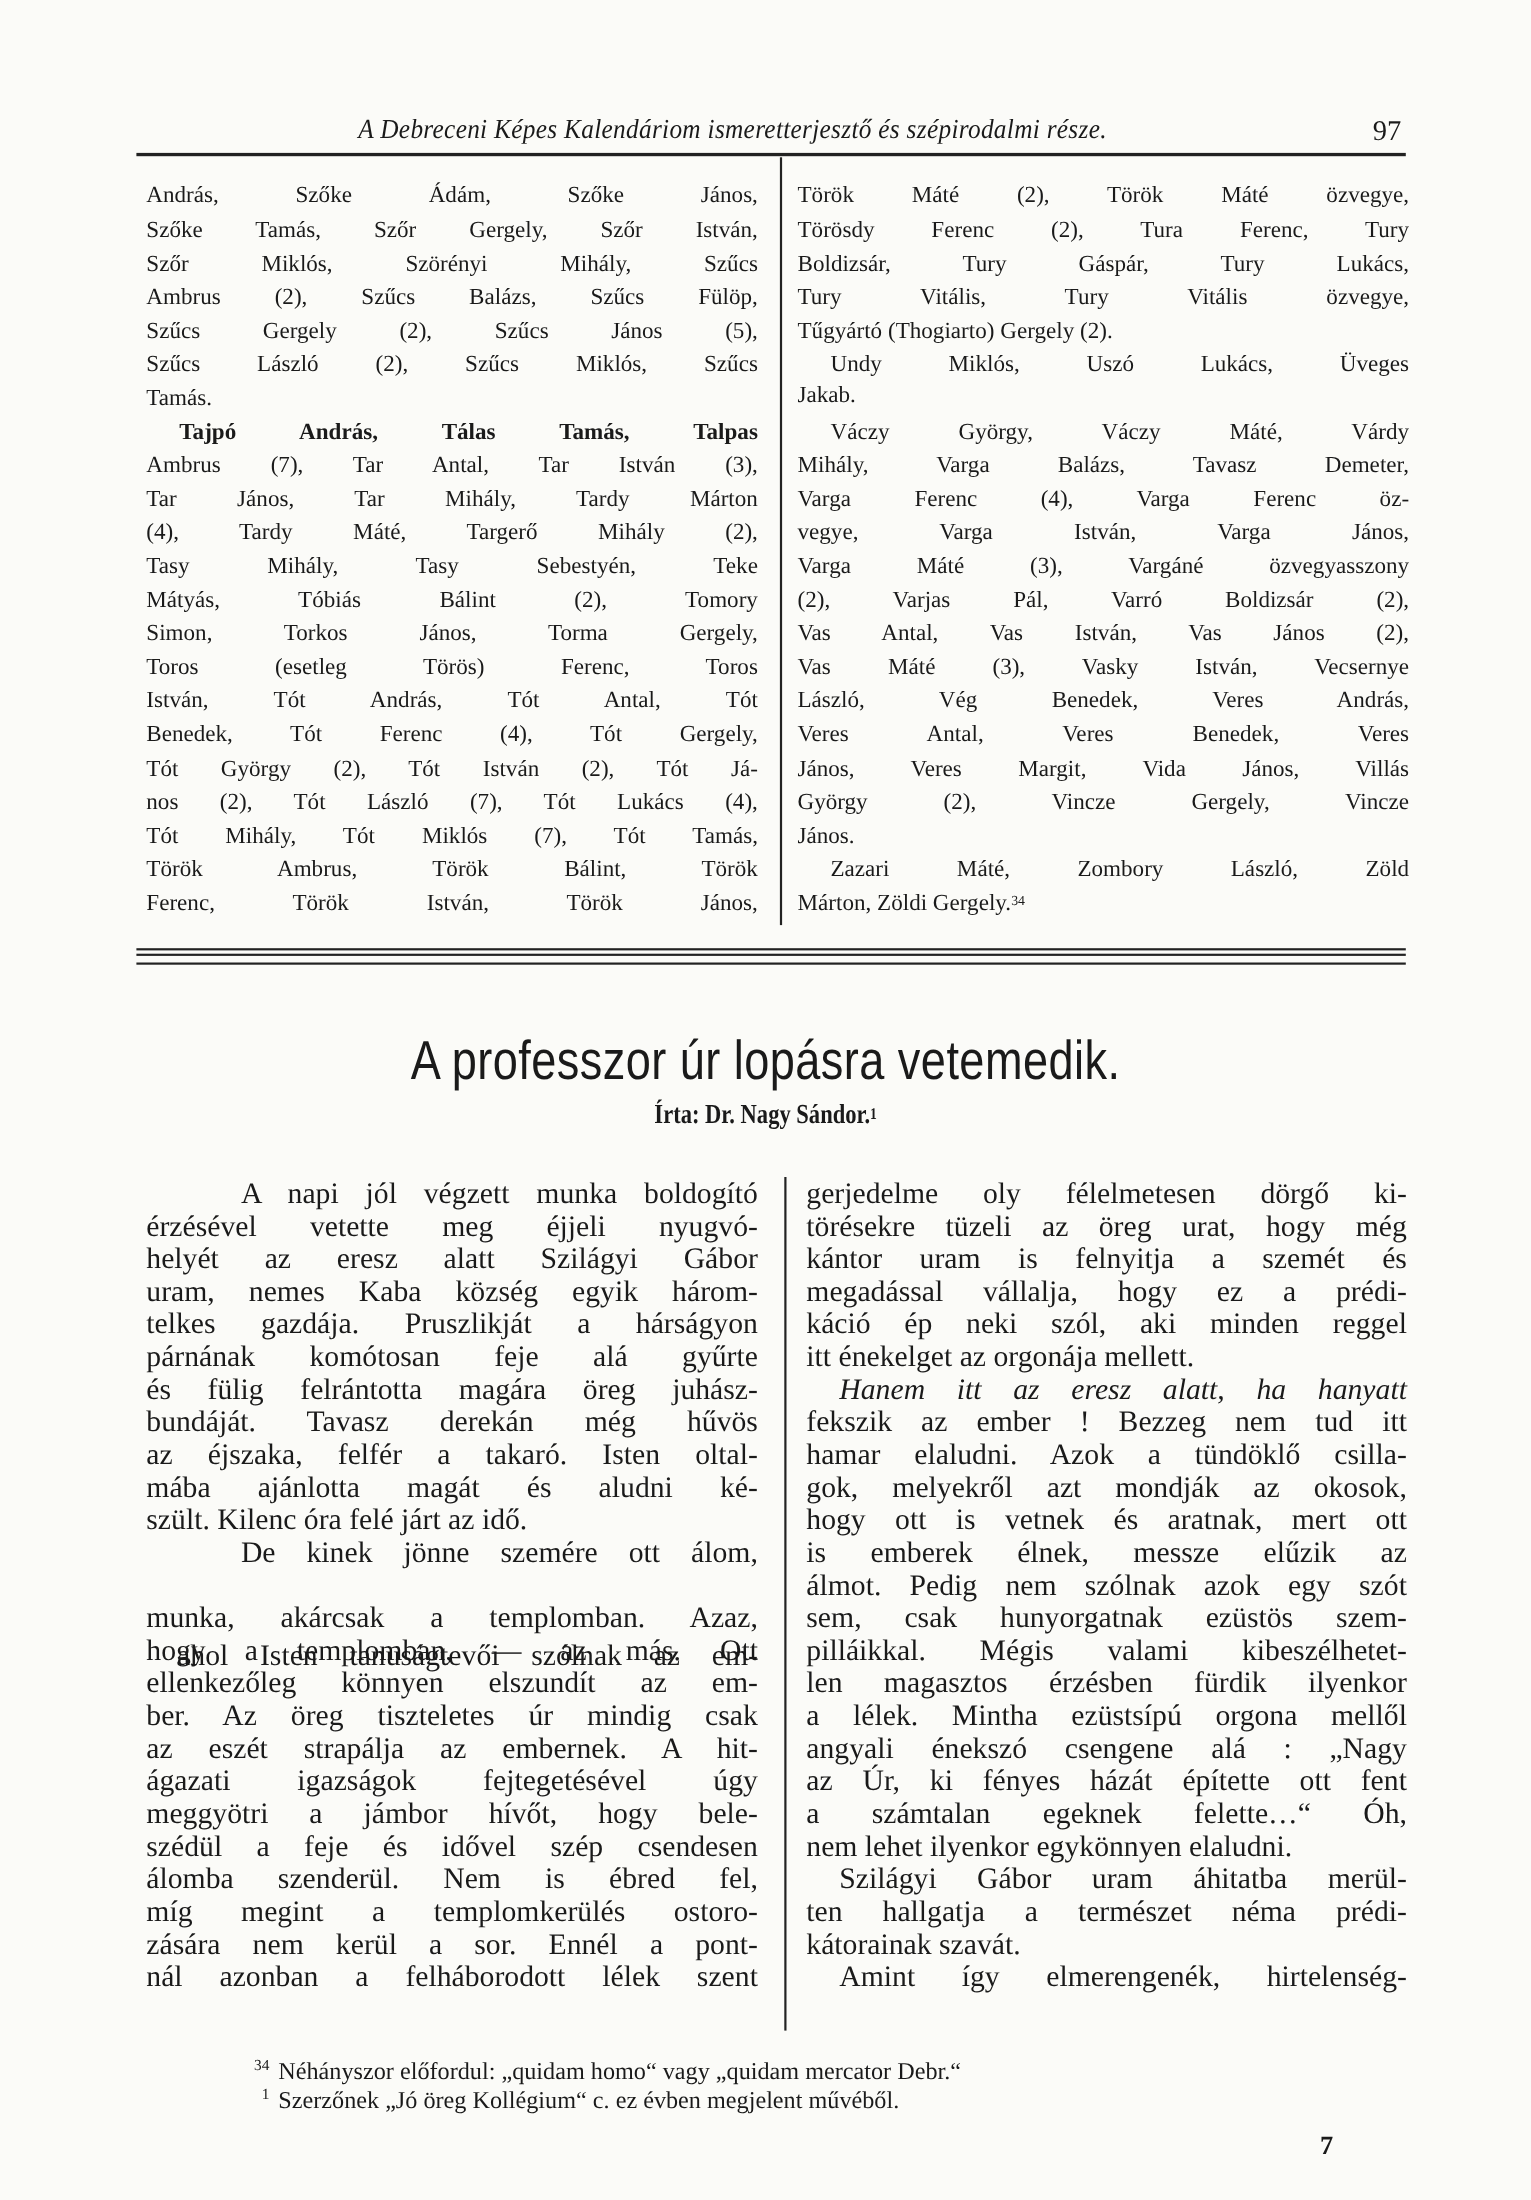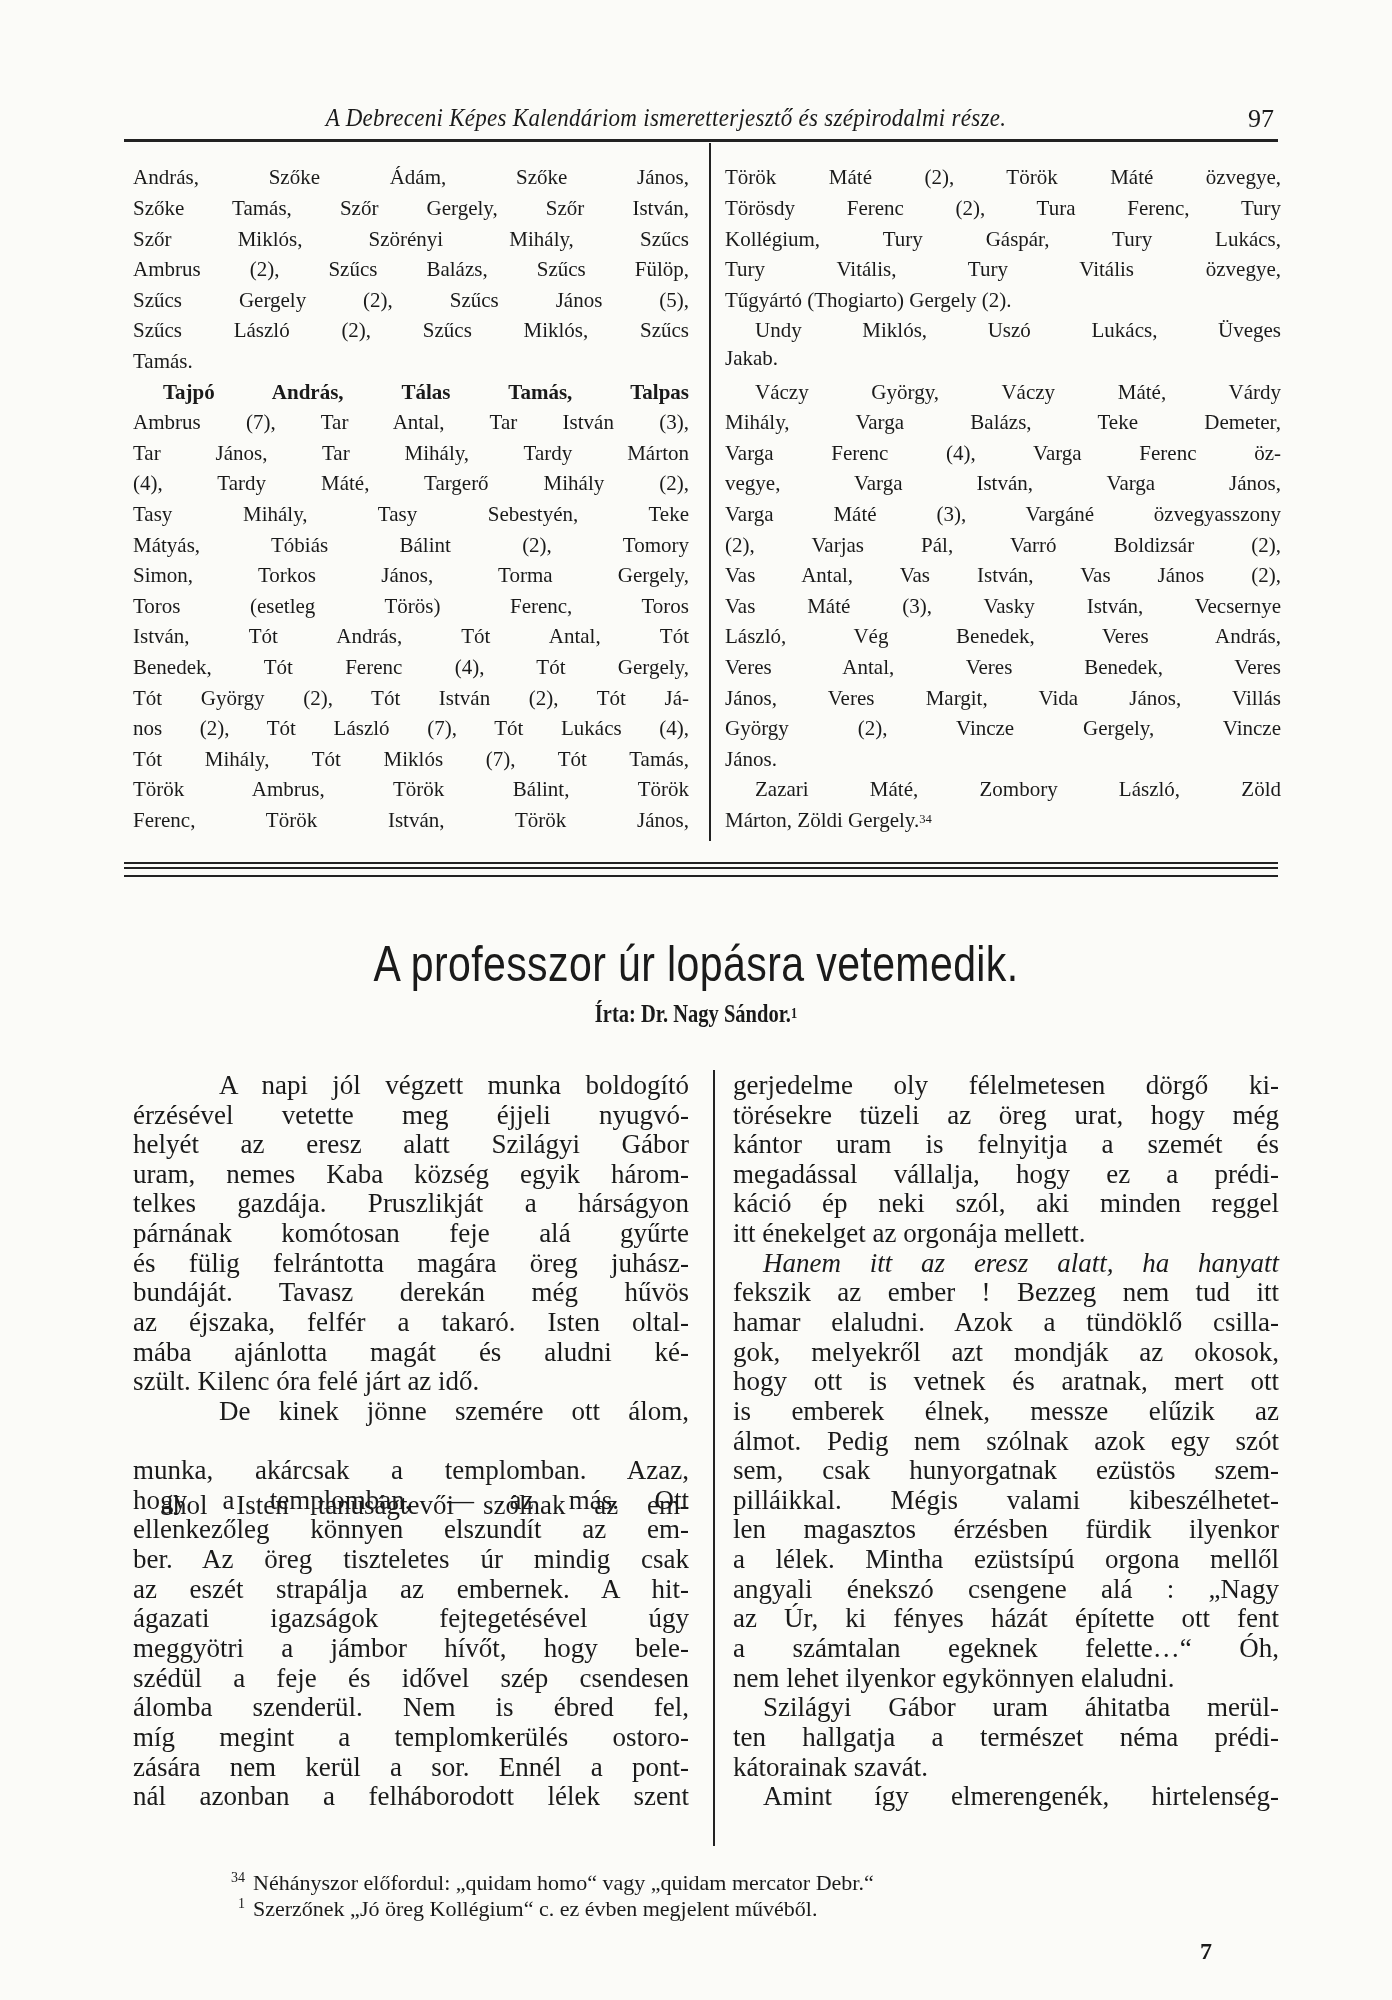--- a/index.html
+++ b/index.html
@@ -58,27 +58,27 @@
     <div class="ln" style="top: 687.65px;"><span>Tót György (2), Tót István (2), Tót Já-</span></div>
     <div class="ln" style="top: 718.25px;"><span>nos (2), Tót László (7), Tót Lukács (4),</span></div>
     <div class="ln" style="top: 748.85px;"><span>Tót Mihály, Tót Miklós (7), Tót Tamás,</span></div>
     <div class="ln" style="top: 779.45px;"><span>Török Ambrus, Török Bálint, Török</span></div>
     <div class="ln" style="top: 810.05px;"><span>Ferenc, Török István, Török János,</span></div>
   </div>
 <div class="vdiv" style="left:709px; top:143px; height:698px;"></div>
 <div class="col top-col" id="top-right" style="left:725px; width:556px; top:0;">
     <div class="ln" style="top: 167.45px;"><span>Török Máté (2), Török Máté özvegye,</span></div>
     <div class="ln" style="top: 198.05px;"><span>Törösdy Ferenc (2), Tura Ferenc, Tury</span></div>
-    <div class="ln" style="top: 228.65px;"><span>Kollégium, Tury Gáspár, Tury Lukács,</span></div>
+    <div class="ln" style="top: 228.65px;"><span>Boldizsár, Tury Gáspár, Tury Lukács,</span></div>
     <div class="ln" style="top: 259.25px;"><span>Tury Vitális, Tury Vitális özvegye,</span></div>
     <div class="ln last" style="top: 289.85px;"><span>Tűgyártó (Thogiarto) Gergely (2).</span></div>
     <div class="ln indent" style="top: 320.45px;"><span>Undy Miklós, Uszó Lukács, Üveges</span></div>
     <div class="ln last" style="top: 348px;"><span>Jakab.</span></div>
     <div class="ln indent" style="top: 381.65px;"><span>Váczy György, Váczy Máté, Várdy</span></div>
-    <div class="ln" style="top: 412.25px;"><span>Mihály, Varga Balázs, Teke Demeter,</span></div>
+    <div class="ln" style="top: 412.25px;"><span>Mihály, Varga Balázs, Tavasz Demeter,</span></div>
     <div class="ln" style="top: 442.85px;"><span>Varga Ferenc (4), Varga Ferenc öz-</span></div>
     <div class="ln" style="top: 473.45px;"><span>vegye, Varga István, Varga János,</span></div>
     <div class="ln" style="top: 504.05px;"><span>Varga Máté (3), Vargáné özvegyasszony</span></div>
     <div class="ln" style="top: 534.65px;"><span>(2), Varjas Pál, Varró Boldizsár (2),</span></div>
     <div class="ln" style="top: 565.25px;"><span>Vas Antal, Vas István, Vas János (2),</span></div>
     <div class="ln" style="top: 595.85px;"><span>Vas Máté (3), Vasky István, Vecsernye</span></div>
     <div class="ln" style="top: 626.45px;"><span>László, Vég Benedek, Veres András,</span></div>
     <div class="ln" style="top: 657.05px;"><span>Veres Antal, Veres Benedek, Veres</span></div>
     <div class="ln" style="top: 687.65px;"><span>János, Veres Margit, Vida János, Villás</span></div>
     <div class="ln" style="top: 718.25px;"><span>György (2), Vincze Gergely, Vincze</span></div>

